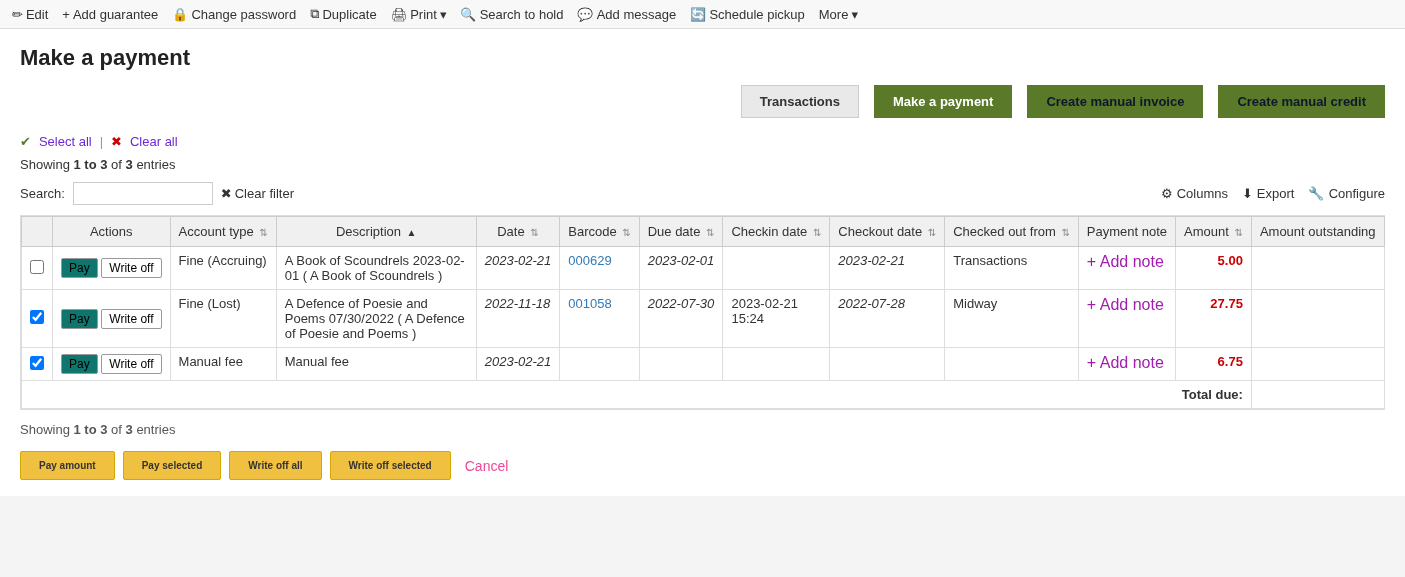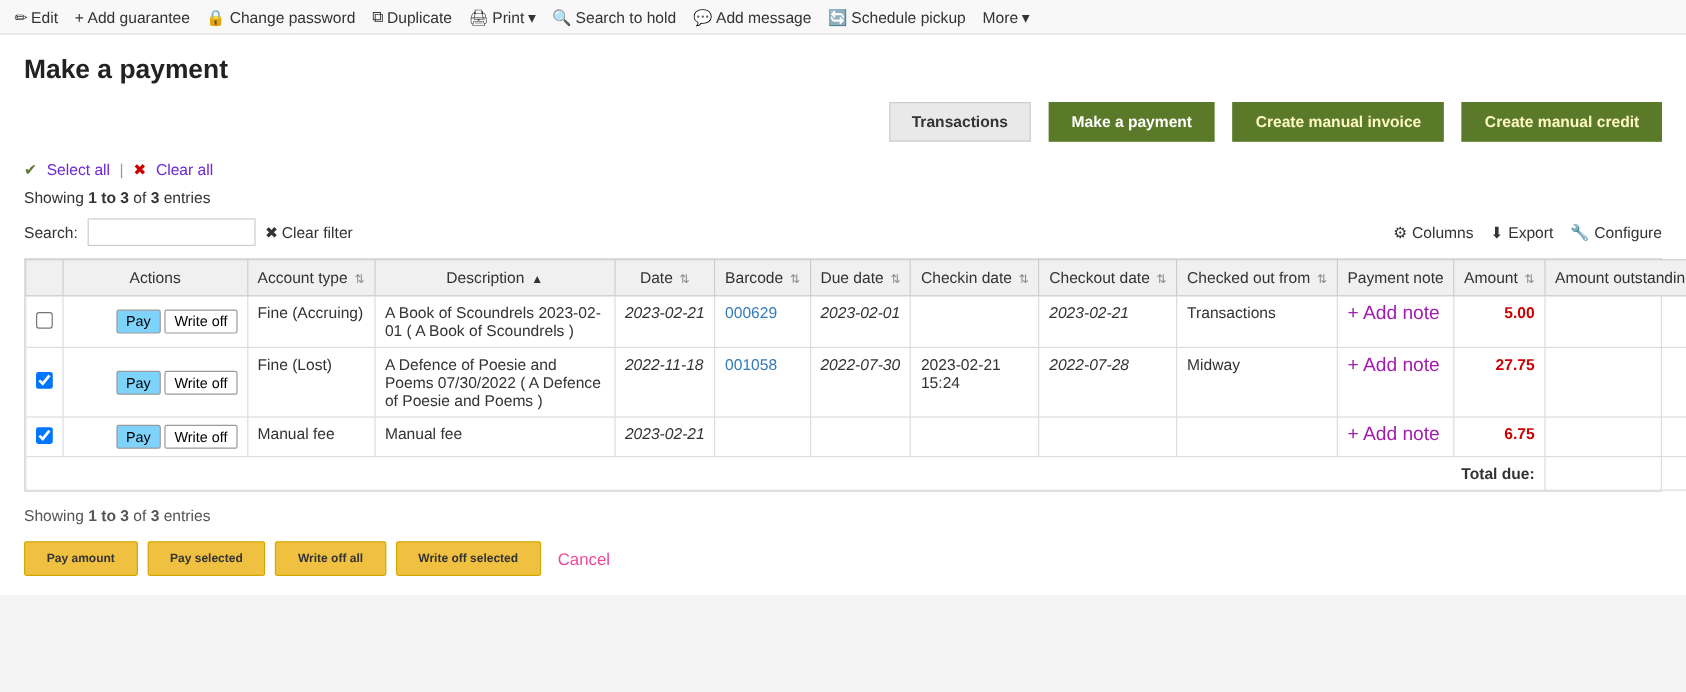--- a/index.html
+++ b/index.html
@@ -50,21 +50,21 @@
       background: #e9e9e9;
       color: #333;
     }
     .tab-btn.active {
       background: #5a7a2a;
       color: #fff;
       border-color: #5a7a2a;
     }
     .tab-btn.green-btn {
       background: #5a7a2a;
-      color: #fef9c3;
+      color: #0f172a;
       border-color: #5a7a2a;
     }
     .tab-btn:not(:first-child) { margin-left: -1px; }
 
     .select-row {
       display: flex;
       align-items: center;
       gap: 8px;
       margin-bottom: 8px;
       font-size: 13px;
@@ -148,27 +148,26 @@
     td {
       border: 1px solid #ddd;
       padding: 6px 8px;
       vertical-align: top;
     }
 
     .checkbox-cell { width: 26px; text-align: center; vertical-align: middle; }
     .actions-cell { white-space: nowrap; vertical-align: middle; }
 
     .pay-btn {
-      background: #7dd3fc;
+      background: #0f766e;
       border: 1px solid #999;
       padding: 2px 7px;
       cursor: pointer;
       font-size: 12px;
       border-radius: 2px;
-      margin-left: 36px;
     }
     .writeoff-btn {
       background: #fff;
       border: 1px solid #999;
       padding: 2px 7px;
       cursor: pointer;
       font-size: 12px;
       border-radius: 2px;
     }
 

